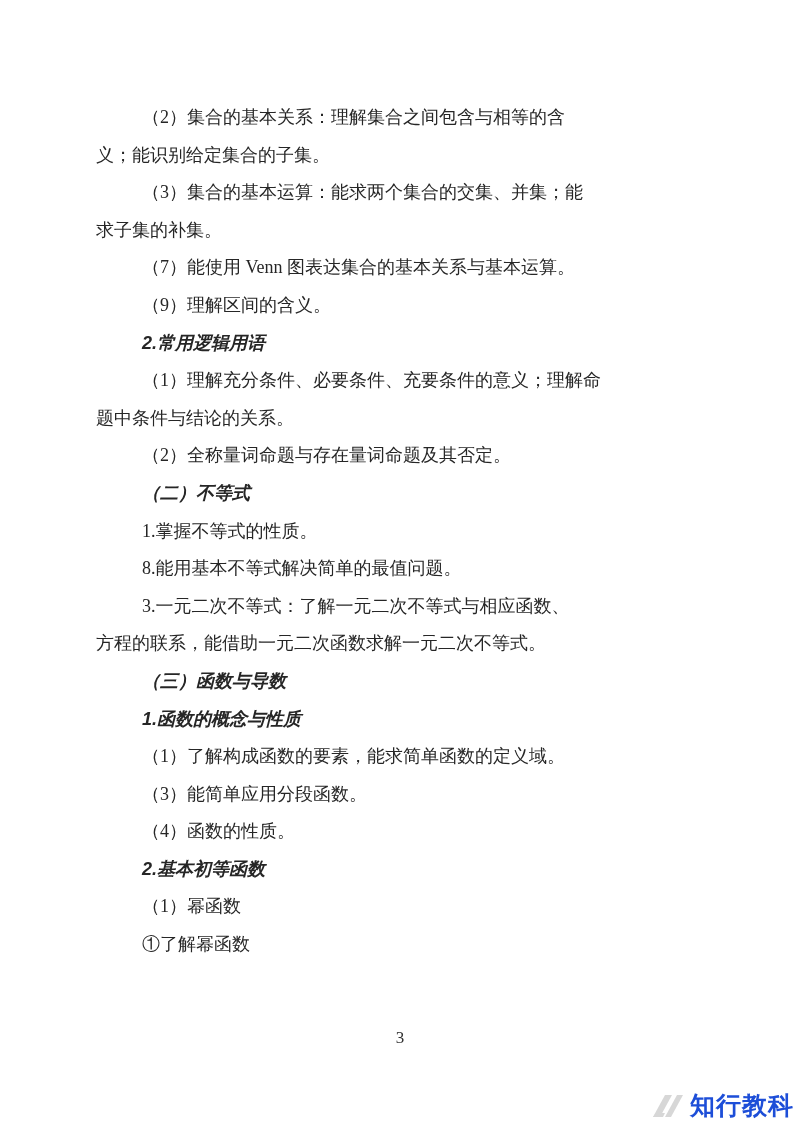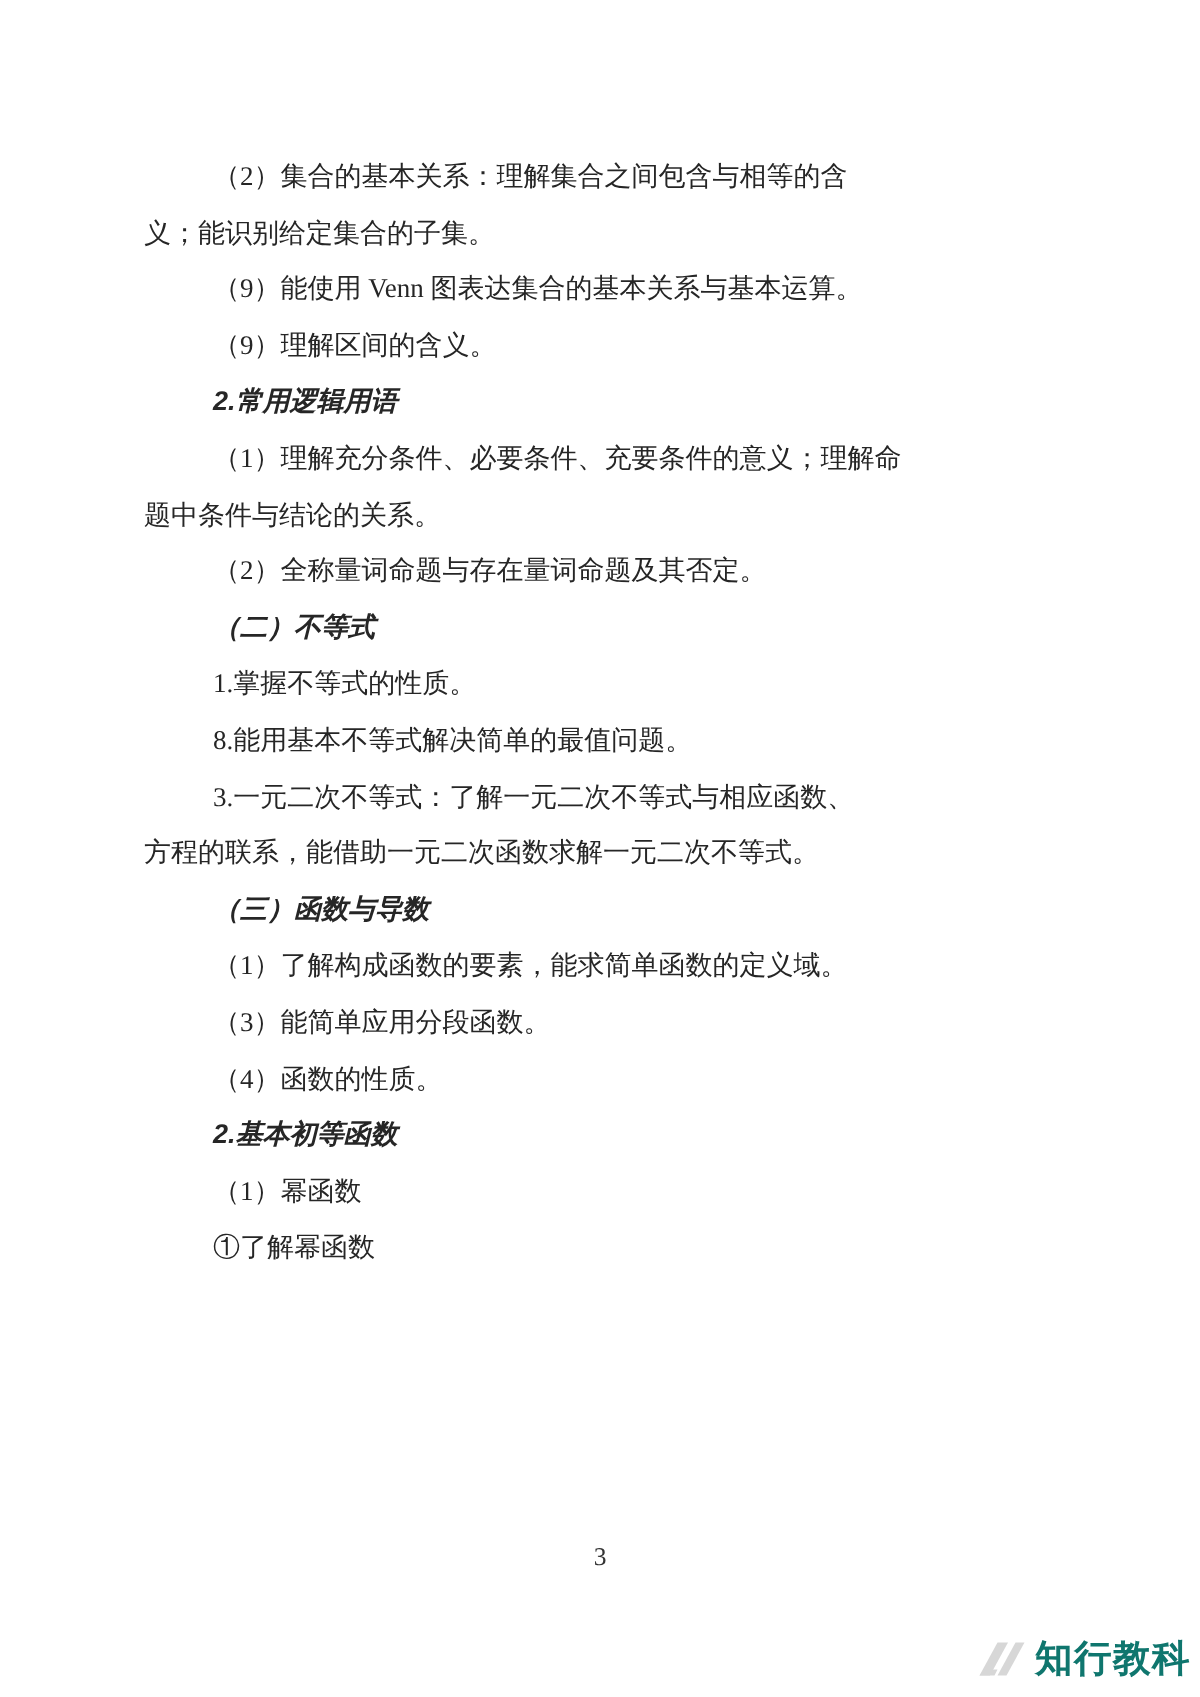--- a/index.html
+++ b/index.html
@@ -52,49 +52,52 @@
     color: #333333;
     font-family: "Liberation Serif", "DejaVu Serif", serif;
   }
   .watermark {
     position: absolute;
     right: 6px;
     top: 1089px;
     display: flex;
     align-items: center;
     gap: 5px;
-    color: #0f766e;
+    color: #1d4ed8;
     font-size: 25px;
     font-weight: bold;
     letter-spacing: 1px;
     font-family: "Liberation Sans", "DejaVu Sans", sans-serif;
     user-select: none;
   }
   .watermark svg { display: block; }
 </style>
 </head>
 <body>
 
 <div class="page">
 
   <main class="content">
       <p class="para body">（2）集合的基本关系：理解集合之间包含与相等的含
 义；能识别给定集合的子集。</p>
-      <p class="para body">（9）能使用 Venn 图表达集合的基本关系与基本运算。</p>
+      <p class="para body">（3）集合的基本运算：能求两个集合的交集、并集；能
+求子集的补集。</p>
+      <p class="para body">（7）能使用 Venn 图表达集合的基本关系与基本运算。</p>
       <p class="para body">（9）理解区间的含义。</p>
       <p class="para heading">2.常用逻辑用语</p>
       <p class="para body">（1）理解充分条件、必要条件、充要条件的意义；理解命
 题中条件与结论的关系。</p>
       <p class="para body">（2）全称量词命题与存在量词命题及其否定。</p>
       <p class="para section">（二）不等式</p>
       <p class="para body">1.掌握不等式的性质。</p>
       <p class="para body">8.能用基本不等式解决简单的最值问题。</p>
       <p class="para body">3.一元二次不等式：了解一元二次不等式与相应函数、
 方程的联系，能借助一元二次函数求解一元二次不等式。</p>
       <p class="para section">（三）函数与导数</p>
+      <p class="para heading">1.函数的概念与性质</p>
       <p class="para body">（1）了解构成函数的要素，能求简单函数的定义域。</p>
       <p class="para body">（3）能简单应用分段函数。</p>
       <p class="para body">（4）函数的性质。</p>
       <p class="para heading">2.基本初等函数</p>
       <p class="para body">（1）幂函数</p>
       <p class="para body">①了解幂函数</p>
     </main>
 
   <div class="page-number">3</div>
 

